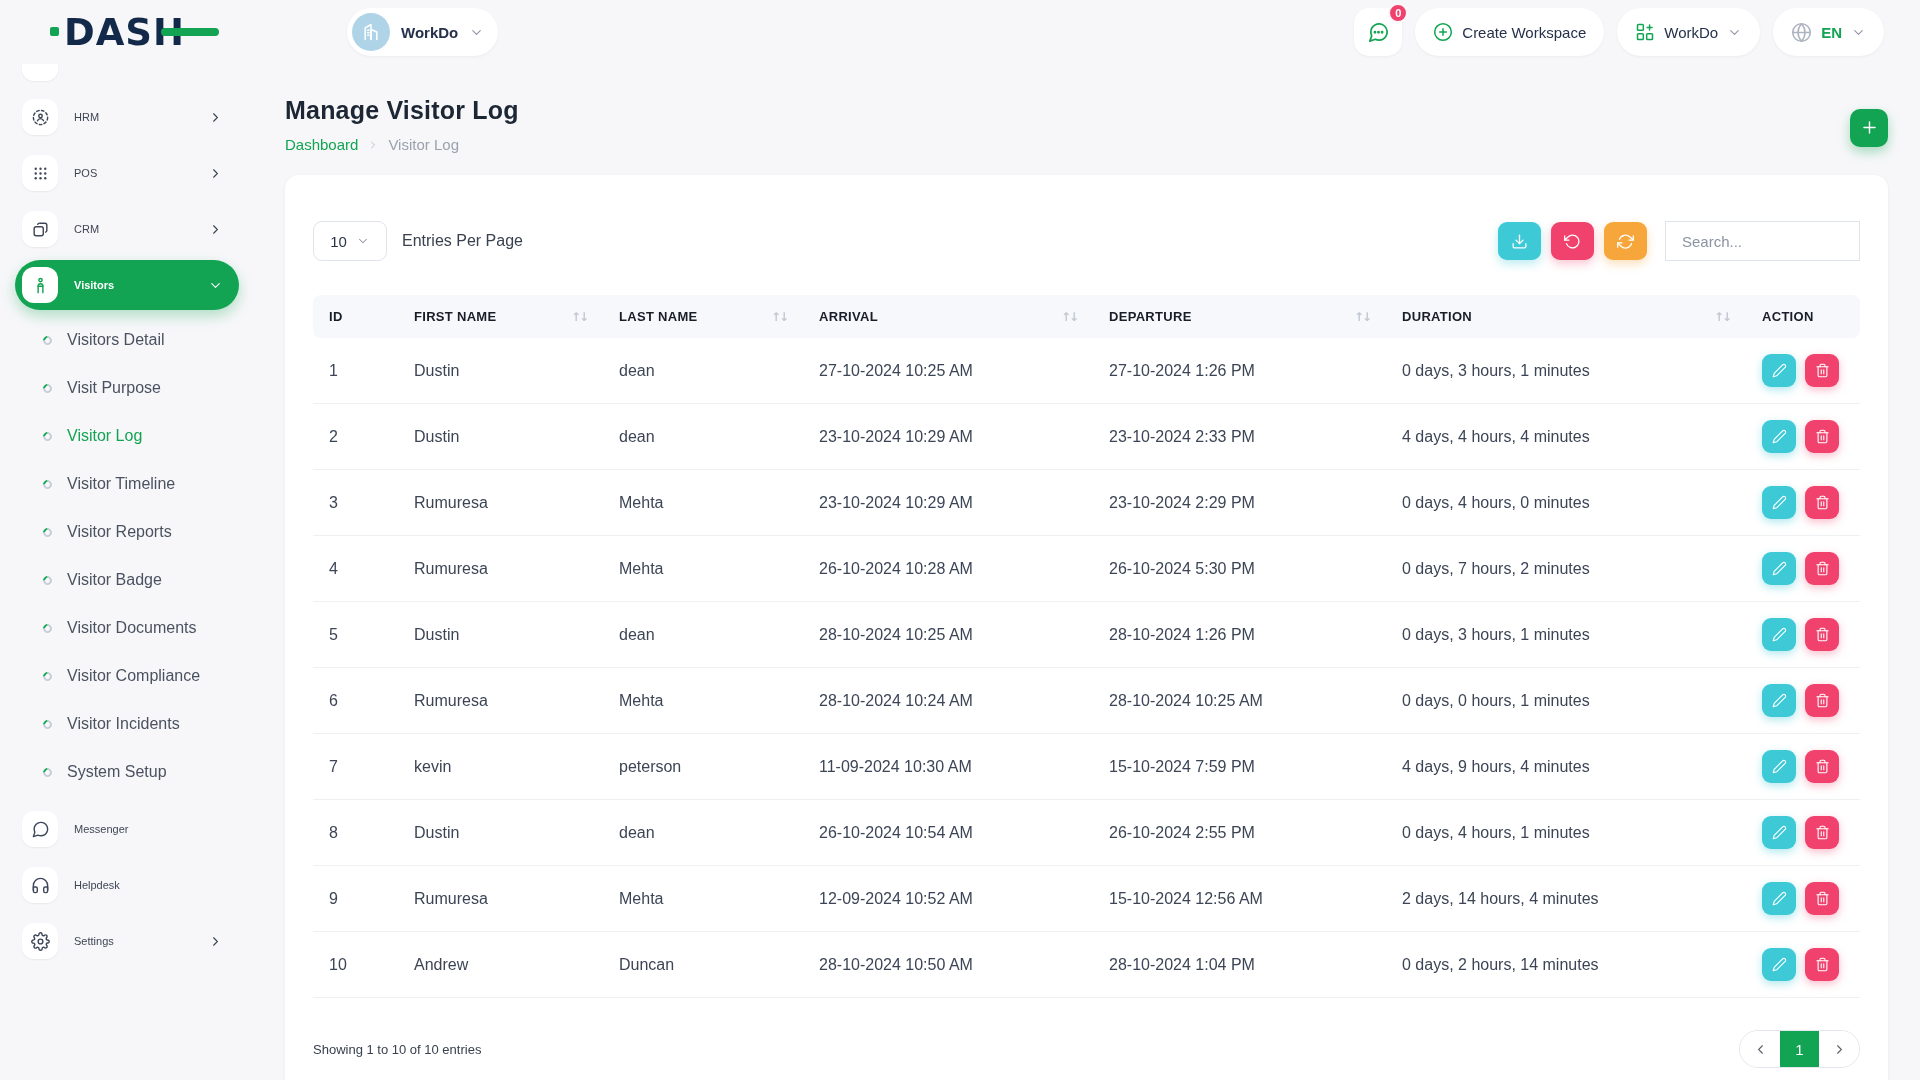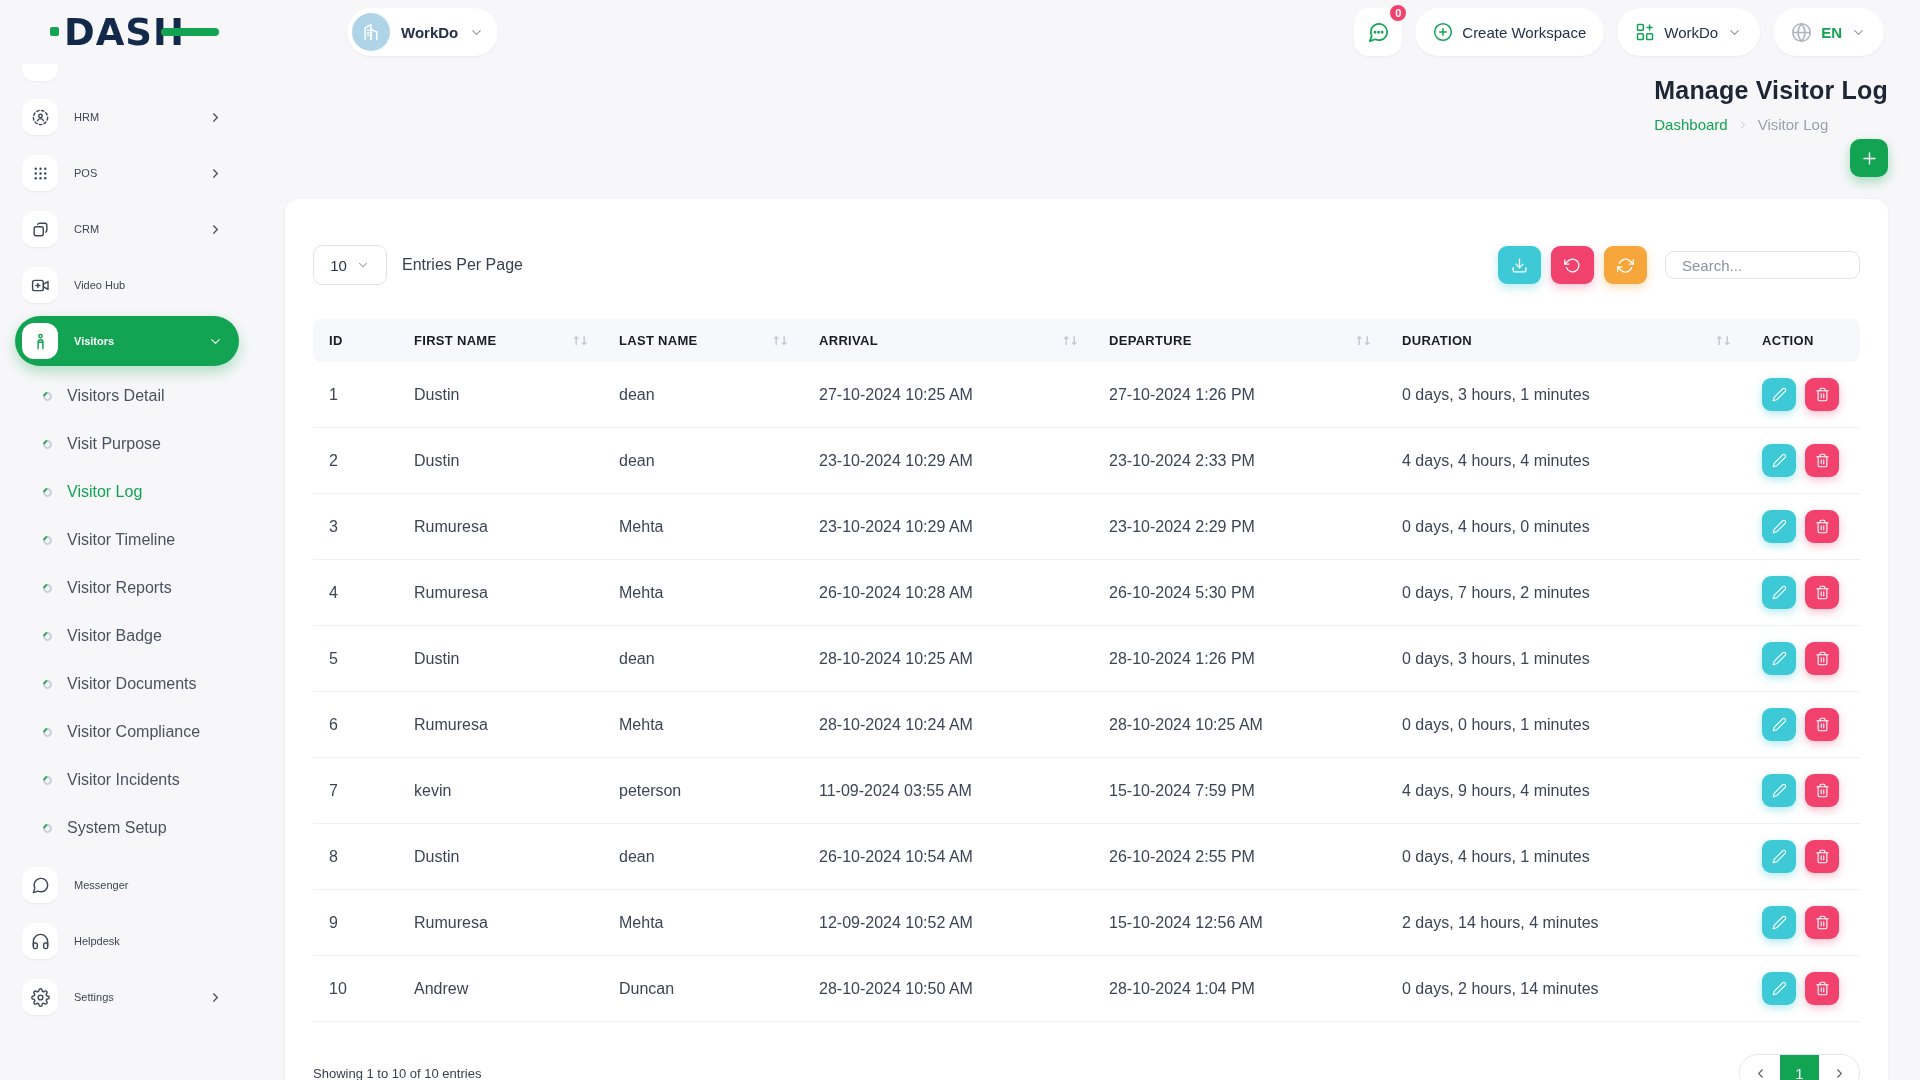--- a/index.html
+++ b/index.html
@@ -47,38 +47,38 @@
   .side-item.active .side-chev{color:#fff;}
   .side-item.active .side-icon-box{color:var(--green); box-shadow:none;}
   .sub-list{margin:6px 0 8px 0;}
   .sub-item{display:flex; align-items:center; height:48px; padding-left:28px; cursor:pointer;}
   .bullet{width:9px; height:9px; border:2px solid #c7cdd6; border-top-color:var(--green); border-radius:50%; transform:rotate(-45deg); flex:0 0 auto;}
   .sub-label{margin-left:15px; font-size:16px; color:#4a5261;}
   .sub-item.active .sub-label{color:var(--green);}
 
   
   .content{margin-left:255px; padding:0 32px 0 30px;}
-  .title-row{display:flex; align-items:flex-end; justify-content:space-between; margin-top:12px;flex-direction:column;}
+  .title-row{display:flex; align-items:center; justify-content:space-between; margin-top:32px;}
   .page-title{font-size:25px; font-weight:700; color:var(--navy); letter-spacing:.2px;}
   .breadcrumb{display:flex; align-items:center; gap:9px; margin-top:11px; font-size:15px;}
   .crumb-link{color:var(--green); cursor:pointer; text-decoration:none;}
   .crumb-sep{color:#b6bcc6;}
   .crumb-current{color:var(--muted);}
   .add-btn{width:38px; height:38px; border:none; border-radius:10px; background:var(--green); color:#fff; display:flex; align-items:center; justify-content:center; cursor:pointer; box-shadow:0 5px 12px rgba(18,164,82,.35); margin-top:6px;}
 
   .card{background:#fff; border-radius:14px; margin-top:22px; padding:28px 28px 34px 28px; box-shadow:0 1px 4px rgba(20,20,43,.05);}
   .toolbar{display:flex; align-items:center; margin:18px 0 34px 0;}
   .select-box{width:74px; height:40px; border:1px solid var(--border); border-radius:9px; display:flex; align-items:center; justify-content:center; gap:9px; font-size:15px; color:#2b3444; cursor:pointer; background:#fff;}
   .entries-label{margin-left:15px; font-size:16px; color:#39414f;}
   .toolbar-right{margin-left:auto; display:flex; align-items:center; gap:10px;}
   .tool-btn{width:43px; height:38px; border:none; border-radius:9px; color:#fff; display:flex; align-items:center; justify-content:center; cursor:pointer;}
   .tool-btn.dl{background:var(--teal); box-shadow:0 4px 10px rgba(62,201,214,.35);}
   .tool-btn.undo{background:var(--pink); box-shadow:0 4px 10px rgba(241,66,109,.3);}
   .tool-btn.refresh{background:var(--orange); box-shadow:0 4px 10px rgba(247,166,60,.35);}
-  .search-input{width:195px; height:28px; border:1px solid var(--border); border-radius:9px; padding:0 16px; font-size:15px; color:#39414f; margin-left:8px; outline:none; background:#fff; font-family:inherit;}
+  .search-input{width:195px; height:40px; border:1px solid var(--border); border-radius:0; padding:0 16px; font-size:15px; color:#39414f; margin-left:8px; outline:none; background:#fff; font-family:inherit;}
   .search-input::placeholder{color:#8b93a2;}
 
   table{width:100%; border-collapse:collapse; table-layout:fixed;}
   thead th{background:#f7f8fc; font-size:13px; font-weight:700; color:#181d28; text-align:left; padding:14px 16px; letter-spacing:.3px;}
   thead th:first-child{border-radius:8px 0 0 8px;}
   thead th:last-child{border-radius:0 8px 8px 0;}
   .th-inner{display:flex; align-items:center; justify-content:space-between;}
   .sort-icon{font-size:12px; color:#c2c8d2; letter-spacing:-2px; cursor:pointer; font-family:"DejaVu Sans",sans-serif;}
   tbody td{padding:16px 16px; font-size:16px; color:#3c4555; border-bottom:1px solid #eef0f4; white-space:nowrap; overflow:hidden;}
   tbody tr:last-child td{border-bottom:1px solid #eef0f4;}
@@ -229,31 +229,20 @@
             <rect x="4" y="8.5" width="11.5" height="11.5" rx="2.5"></rect>
             <path d="M8.5 5.5A2.5 2.5 0 0 1 11 4h6.5A2.5 2.5 0 0 1 20 6.5V13a2.5 2.5 0 0 1-1.5 2.3"></path>
           </svg>
         </span>
     <span class="side-label">CRM</span>
     <span class="side-chev">
           <svg class="ic" width="15" height="15" viewBox="0 0 24 24">
             <polyline points="9 18 15 12 9 6"></polyline>
           </svg>
         </span>
-  </div>
-      <div class="side-item">
-    <span class="side-icon-box">
-          <svg class="ic" width="19" height="19" viewBox="0 0 24 24">
-            <rect x="2" y="5.5" width="13.5" height="13" rx="2.5"></rect>
-            <path d="M15.5 10.5l6-3.5v10l-6-3.5"></path>
-            <path d="M8.7 9.5v5M6.2 12h5"></path>
-          </svg>
-        </span>
-    <span class="side-label">Video Hub</span>
-
   </div>
       <div class="side-item active">
     <span class="side-icon-box">
           <svg class="ic" width="19" height="19" viewBox="0 0 24 24">
             <circle cx="12" cy="5.2" r="2.1"></circle>
             <path d="M9 21v-8.2a3 3 0 0 1 6 0V21"></path>
             <path d="M9 13h6"></path>
           </svg>
         </span>
     <span class="side-label">Visitors</span>
@@ -606,21 +595,21 @@
                     <line x1="14" y1="11" x2="14" y2="17"></line>
                   </svg>
         </button>
       </span>
     </td>
   </tr>
           <tr>
     <td>7</td>
     <td>kevin</td>
     <td>peterson</td>
-    <td>11-09-2024 03:55 AM</td>
+    <td>11-09-2024 10:30 AM</td>
     <td>15-10-2024 7:59 PM</td>
     <td>4 days, 9 hours, 4 minutes</td>
     <td>
       <span class="action-cell">
         <button class="row-btn edit">
           <svg class="ic" width="15" height="15" viewBox="0 0 24 24">
                     <path d="M17 3a2.828 2.828 0 1 1 4 4L7.5 20.5 2 22l1.5-5.5L17 3z"></path>
                   </svg>
         </button>
         <button class="row-btn del">

